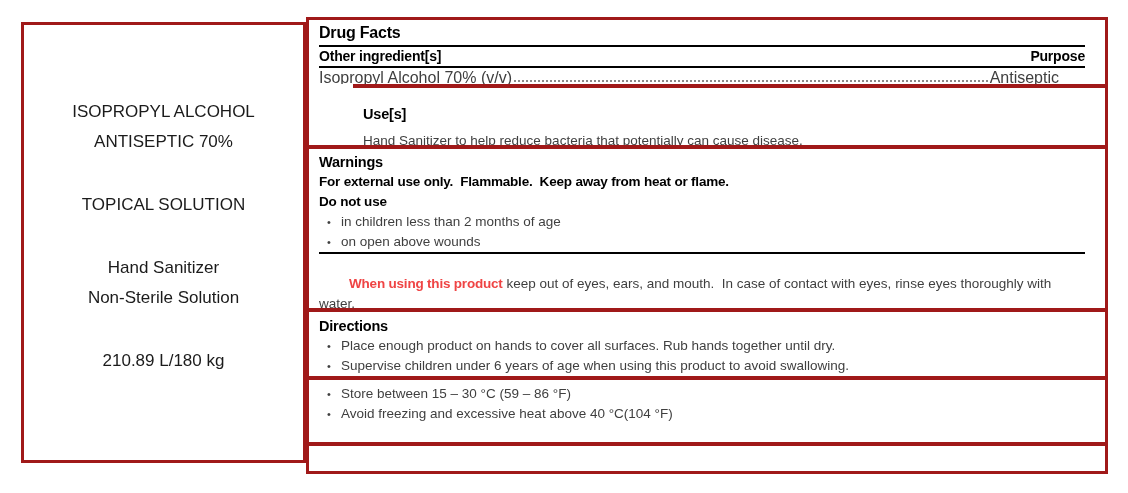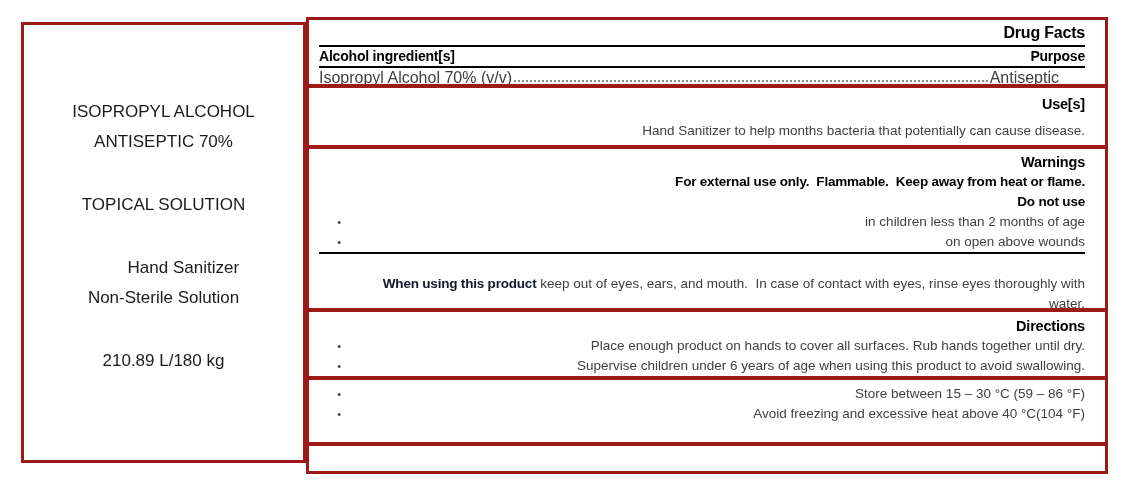--- a/index.html
+++ b/index.html
@@ -11,53 +11,53 @@
   .canvas{position:absolute;left:0;top:0;width:1128px;height:493px;background:#fff;}
 
   
   .left-box{
     position:absolute;left:21px;top:22px;width:285px;height:441px;
     border:3px solid var(--red);box-sizing:border-box;
     display:flex;flex-direction:column;align-items:center;text-align:center;
     padding-top:72px;font-size:17px;line-height:30px;color:#1b1b1b;
   }
   .left-box .block{margin:0;}
-  .left-box .block + .block{margin-top:33px;text-align:right;}
+  .left-box .block + .block{margin-top:33px;}
 
   
   .right-box{
     position:absolute;left:306px;top:17px;width:802px;height:457px;
-    border:3px solid var(--red);box-sizing:border-box;background:#fff;text-align:right;
+    border:3px solid var(--red);box-sizing:border-box;background:#fff;
   }
   .sec{box-sizing:border-box;overflow:hidden;padding:0 20px 0 10px;}
   .sec + .sec{border-top:4px solid var(--red);}
 
   .sec-header{height:64px;padding-top:3px;}
   .df-title{
     font-size:16px;font-weight:bold;letter-spacing:-0.2px;line-height:20px;
     border-bottom:2px solid #000;padding-bottom:2px;
   }
   .ai-row{
     display:flex;justify-content:space-between;align-items:flex-end;
     font-size:14px;font-weight:bold;letter-spacing:-0.2px;line-height:19px;
     border-bottom:2px solid #000;
   }
   .ai-row .purpose{}
   .ing-row{display:flex;align-items:flex-end;font-size:16px;color:var(--body);line-height:16px;padding-top:2px;}
   .leader{flex:1;border-bottom:2px dotted #8a8a8a;margin:0 2px 4px 2px;}
   .ing-row .purpose-val{margin-right:26px;}
 
-  .sec-uses{height:61px;padding-top:6px;}
+  .sec-uses{height:61px;padding-top:16px;margin-left:44px;}
   .h2{font-size:14.5px;font-weight:bold;letter-spacing:-0.2px;line-height:20px;color:var(--head);white-space:pre-wrap;}
   .body-line{font-size:13.5px;color:var(--body);line-height:19px;white-space:pre-wrap;}
   .sec-uses .body-line{margin-top:7px;}
 
   .sec-warnings{height:163px;padding-top:3px;}
   .wline{font-size:13.5px;line-height:20px;color:var(--body);white-space:pre-wrap;}
-  .wline b{color:#0f172a;letter-spacing:-0.2px;}
+  .wline b{color:#ef4444;letter-spacing:-0.2px;}
   .boldline{font-size:13.5px;font-weight:bold;letter-spacing:-0.2px;line-height:20px;color:#000;white-space:pre-wrap;}
   .hairline{border-bottom:2px solid #000;}
 
   .bullet-row{display:flex;font-size:13.5px;line-height:20px;color:var(--body);}
   .bullet-row .dot{width:14px;padding-left:8px;flex:none;font-size:11px;}
   .bullet-row .btext{flex:1;white-space:pre-wrap;}
 
   .sec-directions{height:68px;padding-top:4px;}
   .sec-other{height:66px;padding-top:4px;}
   .sec-inactive{height:29px;padding-top:5px;}
@@ -80,33 +80,33 @@
       <div>Non-Sterile Solution</div>
     </div>
     <div class="block">210.89 L/180 kg</div>
   </div>
 
   <div class="right-box">
 
     <div class="sec sec-header">
       <div class="df-title">Drug Facts</div>
       <div class="ai-row">
-        <span>Alcohol ingredient[s]</span>
+        <span>Other ingredient[s]</span>
         <span class="purpose">Purpose</span>
       </div>
       <div class="ing-row">
         <span>Isopropyl Alcohol 70% (v/v)</span>
         <span class="leader"></span>
         <span class="purpose-val">Antiseptic</span>
       </div>
     </div>
 
     <div class="sec sec-uses">
       <div class="h2">Use[s]</div>
-      <div class="body-line">Hand Sanitizer to help months bacteria that potentially can cause disease.</div>
+      <div class="body-line">Hand Sanitizer to help reduce bacteria that potentially can cause disease.</div>
     </div>
 
     <div class="sec sec-warnings">
       <div class="h2">Warnings</div>
       <div class="boldline">For external use only.  Flammable.  Keep away from heat or flame.</div>
       <div class="boldline">Do not use</div>
       <div class="bullet-row">
         <span class="dot">•</span>
         <span class="btext">in children less than 2 months of age</span>
       </div>

